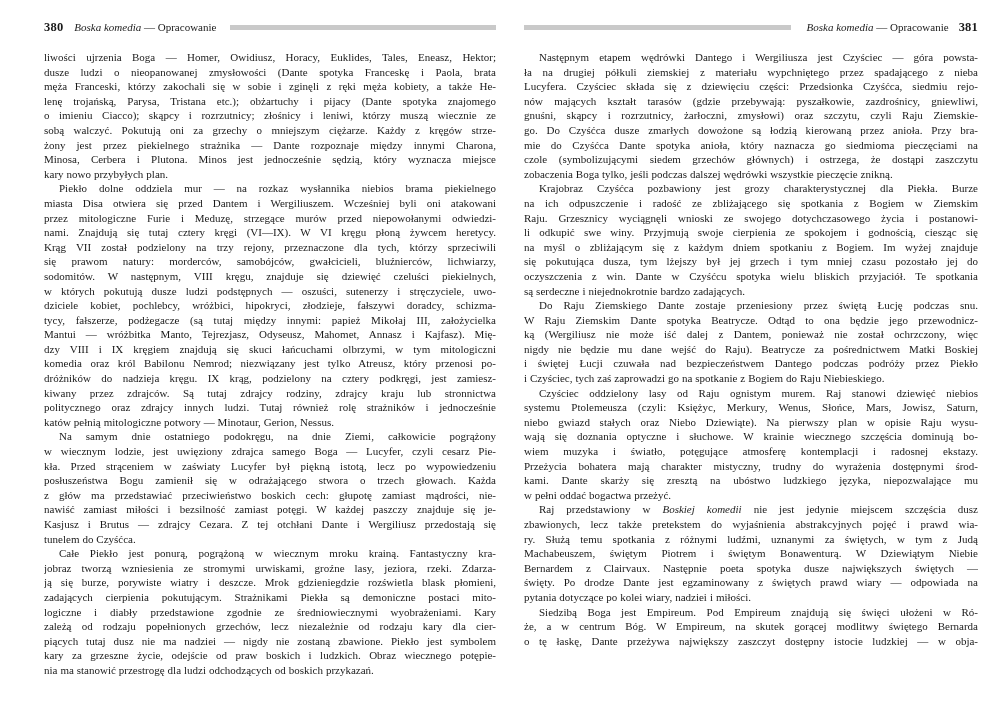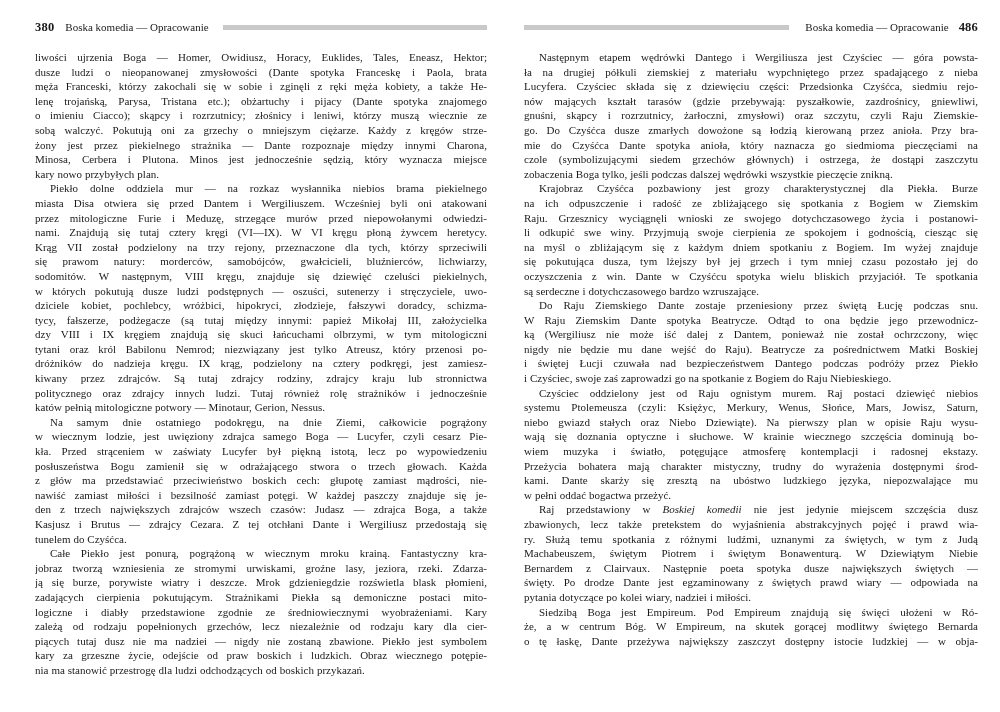--- a/index.html
+++ b/index.html
@@ -10,33 +10,33 @@
   html,body{margin:0;padding:0;}
   body{
     width:1000px;height:712px;
     background:var(--bg);
     font-family:"Liberation Serif","DejaVu Serif",serif;
     color:var(--text);
     position:relative;
     overflow:hidden;
   }
   .page{position:absolute;top:0;height:712px;}
-  .page-left{left:35px;width:452px;}
+  .page-left{left:44px;width:452px;}
   .page-right{left:524px;width:454px;}
 
   .page-header{
     position:absolute;top:19px;left:0;right:0;height:16px;
     display:flex;align-items:center;
     font-size:11px;line-height:16px;white-space:nowrap;
   }
   .page-number{
     font-weight:bold;font-size:12.5px;letter-spacing:.2px;
   }
   .page-title{font-size:11px;}
-  .page-title .t-italic{}
+  .page-title .t-italic{font-style:italic;}
   .page-left .page-title{margin-left:11px;}
   .page-right .page-title{margin-right:10px;}
   .header-rule{
     flex:1;height:5px;background:var(--rule);
     align-self:center;
   }
   .page-left .header-rule{margin-left:14px;margin-top:1px;}
   .page-right .header-rule{margin-right:16px;margin-top:1px;}
 
   .page-body{
@@ -75,78 +75,78 @@
       <div class="line indent">Piekło dolne oddziela mur — na rozkaz wysłannika niebios brama piekielnego</div>
       <div class="line">miasta Disa otwiera się przed Dantem i Wergiliuszem. Wcześniej byli oni atakowani</div>
       <div class="line">przez mitologiczne Furie i Meduzę, strzegące murów przed niepowołanymi odwiedzi-</div>
       <div class="line">nami. Znajdują się tutaj cztery kręgi (VI—IX). W VI kręgu płoną żywcem heretycy.</div>
       <div class="line">Krąg VII został podzielony na trzy rejony, przeznaczone dla tych, którzy sprzeciwili</div>
       <div class="line">się prawom natury: morderców, samobójców, gwałcicieli, bluźnierców, lichwiarzy,</div>
       <div class="line">sodomitów. W następnym, VIII kręgu, znajduje się dziewięć czeluści piekielnych,</div>
       <div class="line">w których pokutują dusze ludzi podstępnych — oszuści, sutenerzy i stręczyciele, uwo-</div>
       <div class="line">dziciele kobiet, pochlebcy, wróżbici, hipokryci, złodzieje, fałszywi doradcy, schizma-</div>
       <div class="line">tycy, fałszerze, podżegacze (są tutaj między innymi: papież Mikołaj III, założycielka</div>
+      <div class="line">Mantui — wróżbitka Manto, Tejrezjasz, Odyseusz, Mahomet, Annasz i Kajfasz). Mię-</div>
       <div class="line">dzy VIII i IX kręgiem znajdują się skuci łańcuchami olbrzymi, w tym mitologiczni</div>
-      <div class="line">tytani oraz król Babilonu Nemrod; niezwiązany jest tylko Atreusz, który przenosi po-</div>
+      <div class="line">komedia oraz król Babilonu Nemrod; niezwiązany jest tylko Atreusz, który przenosi po-</div>
       <div class="line">dróżników do nadzieja kręgu. IX krąg, podzielony na cztery podkręgi, jest zamiesz-</div>
       <div class="line">kiwany przez zdrajców. Są tutaj zdrajcy rodziny, zdrajcy kraju lub stronnictwa</div>
       <div class="line">politycznego oraz zdrajcy innych ludzi. Tutaj również rolę strażników i jednocześnie</div>
       <div class="line end">katów pełnią mitologiczne potwory — Minotaur, Gerion, Nessus.</div>
       <div class="line indent">Na samym dnie ostatniego podokręgu, na dnie Ziemi, całkowicie pogrążony</div>
       <div class="line">w wiecznym lodzie, jest uwięziony zdrajca samego Boga — Lucyfer, czyli cesarz Pie-</div>
       <div class="line">kła. Przed strąceniem w zaświaty Lucyfer był piękną istotą, lecz po wypowiedzeniu</div>
       <div class="line">posłuszeństwa Bogu zamienił się w odrażającego stwora o trzech głowach. Każda</div>
       <div class="line">z głów ma przedstawiać przeciwieństwo boskich cech: głupotę zamiast mądrości, nie-</div>
       <div class="line">nawiść zamiast miłości i bezsilność zamiast potęgi. W każdej paszczy znajduje się je-</div>
-      <div class="line">den z trzech największych zdrajców wszech czasów: Judasz — zdrajca Boga, a także</div>
       <div class="line">Kasjusz i Brutus — zdrajcy Cezara. Z tej otchłani Dante i Wergiliusz przedostają się</div>
       <div class="line end">tunelem do Czyśćca.</div>
       <div class="line indent">Całe Piekło jest ponurą, pogrążoną w wiecznym mroku krainą. Fantastyczny kra-</div>
       <div class="line">jobraz tworzą wzniesienia ze stromymi urwiskami, groźne lasy, jeziora, rzeki. Zdarza-</div>
       <div class="line">ją się burze, porywiste wiatry i deszcze. Mrok gdzieniegdzie rozświetla blask płomieni,</div>
       <div class="line">zadających cierpienia pokutującym. Strażnikami Piekła są demoniczne postaci mito-</div>
       <div class="line">logiczne i diabły przedstawione zgodnie ze średniowiecznymi wyobrażeniami. Kary</div>
       <div class="line">zależą od rodzaju popełnionych grzechów, lecz niezależnie od rodzaju kary dla cier-</div>
       <div class="line">piących tutaj dusz nie ma nadziei — nigdy nie zostaną zbawione. Piekło jest symbolem</div>
       <div class="line">kary za grzeszne życie, odejście od praw boskich i ludzkich. Obraz wiecznego potępie-</div>
       <div class="line end">nia ma stanowić przestrogę dla ludzi odchodzących od boskich przykazań.</div>
     </div>
 </div>
 
 <div class="page page-right">
   <div class="page-header">
     <span class="header-rule"></span>
     <span class="page-title"><span class="t-italic">Boska komedia</span><span> — Opracowanie</span></span>
-    <span class="page-number">486</span>
+    <span class="page-number">381</span>
   </div>
   <div class="page-body">
       <div class="line indent">Następnym etapem wędrówki Dantego i Wergiliusza jest Czyściec — góra powsta-</div>
       <div class="line">ła na drugiej półkuli ziemskiej z materiału wypchniętego przez spadającego z nieba</div>
       <div class="line">Lucyfera. Czyściec składa się z dziewięciu części: Przedsionka Czyśćca, siedmiu rejo-</div>
       <div class="line">nów mających kształt tarasów (gdzie przebywają: pyszałkowie, zazdrośnicy, gniewliwi,</div>
       <div class="line">gnuśni, skąpcy i rozrzutnicy, żarłoczni, zmysłowi) oraz szczytu, czyli Raju Ziemskie-</div>
       <div class="line">go. Do Czyśćca dusze zmarłych dowożone są łodzią kierowaną przez anioła. Przy bra-</div>
       <div class="line">mie do Czyśćca Dante spotyka anioła, który naznacza go siedmioma pieczęciami na</div>
       <div class="line">czole (symbolizującymi siedem grzechów głównych) i ostrzega, że dostąpi zaszczytu</div>
       <div class="line end">zobaczenia Boga tylko, jeśli podczas dalszej wędrówki wszystkie pieczęcie znikną.</div>
       <div class="line indent">Krajobraz Czyśćca pozbawiony jest grozy charakterystycznej dla Piekła. Burze</div>
       <div class="line">na ich odpuszczenie i radość ze zbliżającego się spotkania z Bogiem w Ziemskim</div>
       <div class="line">Raju. Grzesznicy wyciągnęli wnioski ze swojego dotychczasowego życia i postanowi-</div>
       <div class="line">li odkupić swe winy. Przyjmują swoje cierpienia ze spokojem i godnością, ciesząc się</div>
       <div class="line">na myśl o zbliżającym się z każdym dniem spotkaniu z Bogiem. Im wyżej znajduje</div>
       <div class="line">się pokutująca dusza, tym lżejszy był jej grzech i tym mniej czasu pozostało jej do</div>
       <div class="line">oczyszczenia z win. Dante w Czyśćcu spotyka wielu bliskich przyjaciół. Te spotkania</div>
-      <div class="line end">są serdeczne i dotychczasowego bardzo wzruszające.</div>
+      <div class="line end">są serdeczne i niejednokrotnie bardzo zadających.</div>
       <div class="line indent">Do Raju Ziemskiego Dante zostaje przeniesiony przez świętą Łucję podczas snu.</div>
       <div class="line">W Raju Ziemskim Dante spotyka Beatrycze. Odtąd to ona będzie jego przewodnicz-</div>
       <div class="line">ką (Wergiliusz nie może iść dalej z Dantem, ponieważ nie został ochrzczony, więc</div>
       <div class="line">nigdy nie będzie mu dane wejść do Raju). Beatrycze za pośrednictwem Matki Boskiej</div>
       <div class="line">i świętej Łucji czuwała nad bezpieczeństwem Dantego podczas podróży przez Piekło</div>
-      <div class="line end">i Czyściec, swoje zaś zaprowadzi go na spotkanie z Bogiem do Raju Niebieskiego.</div>
-      <div class="line indent">Czyściec oddzielony jest od Raju ognistym murem. Raj postaci dziewięć niebios</div>
+      <div class="line end">i Czyściec, tych zaś zaprowadzi go na spotkanie z Bogiem do Raju Niebieskiego.</div>
+      <div class="line indent">Czyściec oddzielony lasy od Raju ognistym murem. Raj stanowi dziewięć niebios</div>
       <div class="line">systemu Ptolemeusza (czyli: Księżyc, Merkury, Wenus, Słońce, Mars, Jowisz, Saturn,</div>
       <div class="line">niebo gwiazd stałych oraz Niebo Dziewiąte). Na pierwszy plan w opisie Raju wysu-</div>
       <div class="line">wają się doznania optyczne i słuchowe. W krainie wiecznego szczęścia dominują bo-</div>
       <div class="line">wiem muzyka i światło, potęgujące atmosferę kontemplacji i radosnej ekstazy.</div>
       <div class="line">Przeżycia bohatera mają charakter mistyczny, trudny do wyrażenia dostępnymi środ-</div>
       <div class="line">kami. Dante skarży się zresztą na ubóstwo ludzkiego języka, niepozwalające mu</div>
       <div class="line end">w pełni oddać bogactwa przeżyć.</div>
       <div class="line indent">Raj przedstawiony w <i>Boskiej komedii</i> nie jest jedynie miejscem szczęścia dusz</div>
       <div class="line">zbawionych, lecz także pretekstem do wyjaśnienia abstrakcyjnych pojęć i prawd wia-</div>
       <div class="line">ry. Służą temu spotkania z różnymi ludźmi, uznanymi za świętych, w tym z Judą</div>

